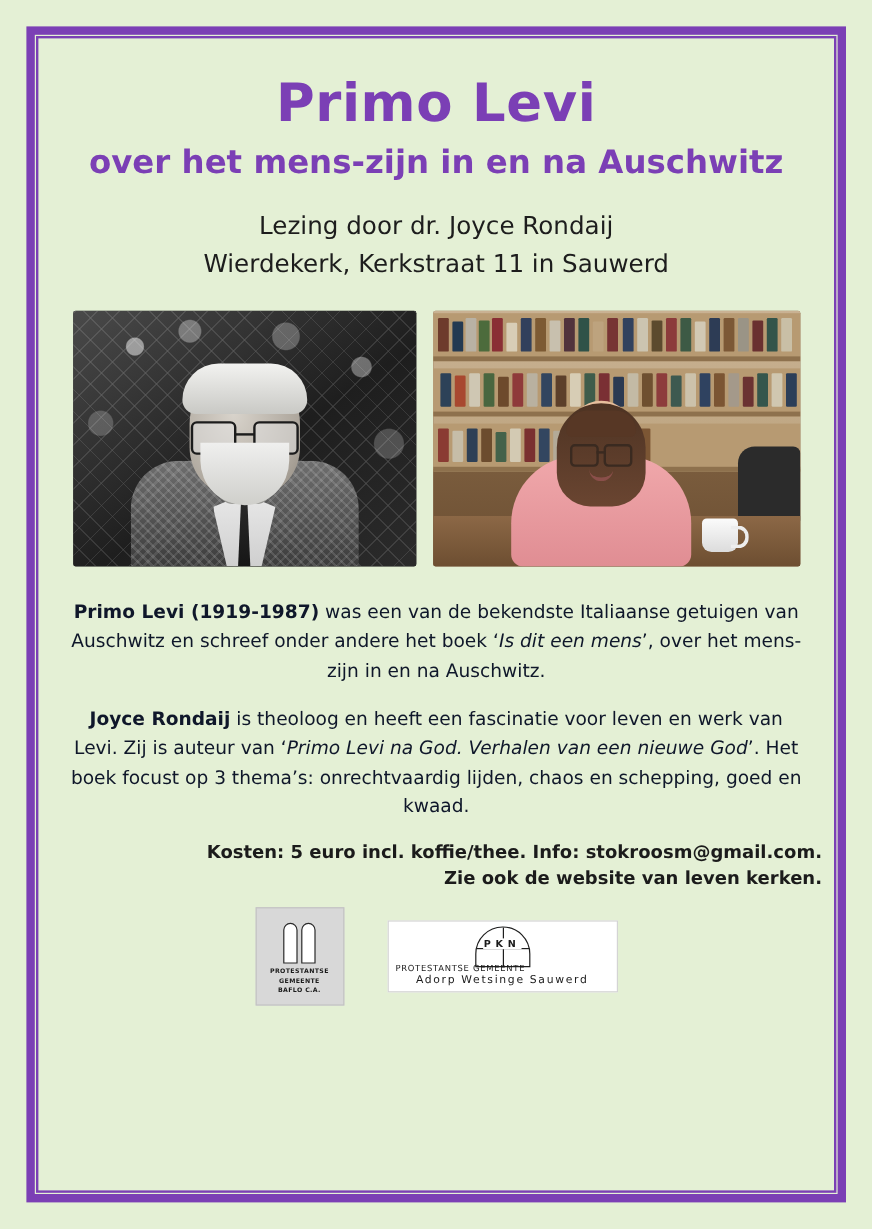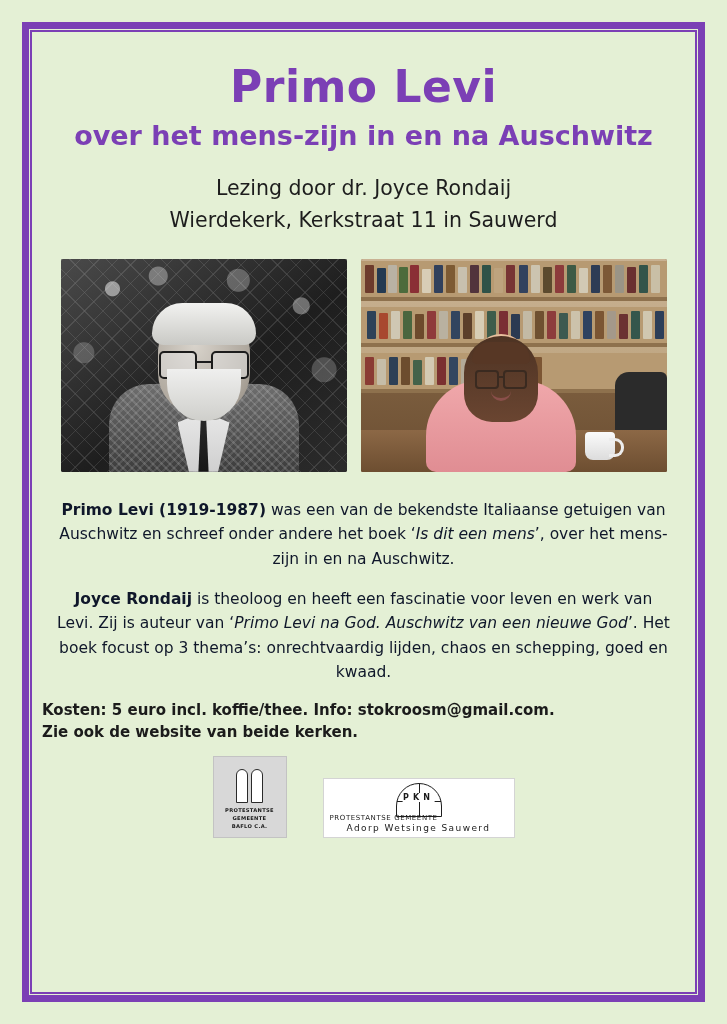--- a/index.html
+++ b/index.html
@@ -392,32 +392,32 @@
     font-size: 15.5px;
     line-height: 1.58;
     text-align: center;
     margin-bottom: 14px;
   }
   .para b { font-weight: bold; }
   .para i { font-style: italic; }
 
   .costs {
     margin-top: 4px;
-    text-align: left;
+    text-align: right;
     font-size: 15px;
     font-weight: bold;
     line-height: 1.5;
     color: #1b1b1b;
   }
 
   
   .logos {
     display: flex;
     justify-content: center;
-    align-items: flex-end;
+    align-items: center;
     gap: 36px;
     margin-top: 12px;
   }
   .logo-baflo {
     width: 74px;
     height: 82px;
     background: #d8d8d8;
     border: 1px solid #c3c3c3;
     position: relative;
     box-sizing: border-box;
@@ -657,27 +657,27 @@
         <div class="mug"></div>
       </div>
 
     </div>
 
     <div class="body-text">
       <p class="para">
         <b>Primo Levi (1919-1987)</b><span> was een van de bekendste Italiaanse getuigen van Auschwitz en schreef onder andere het boek ‘</span><i>Is dit een mens</i><span>’, over het mens-zijn in en na Auschwitz.</span>
       </p>
       <p class="para">
-        <b>Joyce Rondaij</b><span> is theoloog en heeft een fascinatie voor leven en werk van Levi. Zij is auteur van ‘</span><i>Primo Levi na God. Auschwitz van een nieuwe God</i><span>’. Het boek focust op 3 thema’s: onrechtvaardig lijden, chaos en schepping, goed en kwaad.</span>
+        <b>Joyce Rondaij</b><span> is theoloog en heeft een fascinatie voor leven en werk van Levi. Zij is auteur van ‘</span><i>Primo Levi na God. Verhalen van een nieuwe God</i><span>’. Het boek focust op 3 thema’s: onrechtvaardig lijden, chaos en schepping, goed en kwaad.</span>
       </p>
     </div>
 
     <div class="costs">
       <div>Kosten: 5 euro incl. koffie/thee. Info: stokroosm@gmail.com.</div>
-      <div>Zie ook de website van beide kerken.</div>
+      <div>Zie ook de website van leven kerken.</div>
     </div>
 
     <div class="logos">
       <div class="logo-baflo">
         <div class="arches">
           <div class="arch"></div>
           <div class="arch"></div>
         </div>
         <div class="lbl">
           <div>PROTESTANTSE</div>

